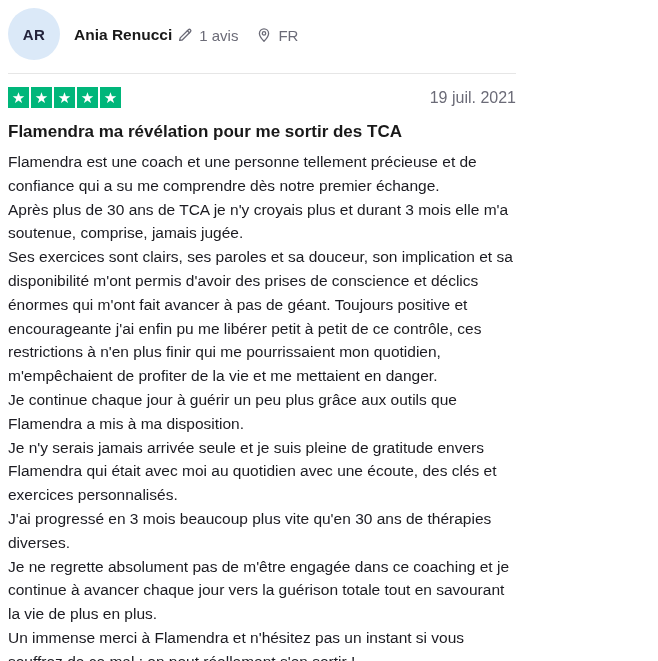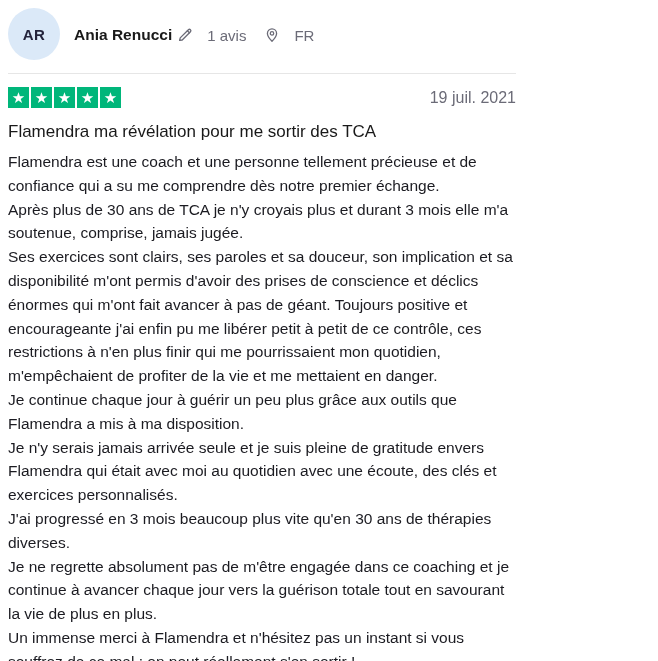--- a/index.html
+++ b/index.html
@@ -24,36 +24,36 @@
     background:var(--avatar-bg);
     display:flex;align-items:center;justify-content:center;
     flex:0 0 auto;cursor:pointer;
   }
   .avatar-initials{
     font-size:15px;font-weight:bold;color:#24243c;letter-spacing:.5px;
   }
   .consumer-meta{display:flex;flex-direction:row;gap:5px;padding-top:2px;}
   .consumer-name{font-size:15.5px;font-weight:bold;color:#191919;cursor:pointer;}
   .consumer-stats{display:flex;align-items:center;gap:18px;color:var(--text-gray);font-size:15px;}
-  .stat{display:flex;align-items:center;gap:14px;}
+  .stat{display:flex;align-items:center;gap:6px;}
   .stat svg{display:block;}
   
   .divider{border:none;border-top:1px solid var(--divider);margin:13px 0 0 0;}
   
   .review{padding-top:12px;}
   .review-header{display:flex;align-items:center;justify-content:space-between;margin-top:1px;}
   .stars{display:flex;gap:2px;}
   .star{
     width:21px;height:21px;background:var(--star-green);
     color:#fff;display:flex;align-items:center;justify-content:center;
     font-size:15px;line-height:1;
   }
   .date{font-size:16px;color:var(--text-gray);}
   .title{
-    margin-top:13px;font-size:17px;font-weight:normal;color:#191919;
+    margin-top:13px;font-size:17px;font-weight:bold;color:#191919;
     line-height:1.3;cursor:pointer;
   }
   .body{
     margin-top:7px;font-size:15.5px;line-height:23.8px;
     color:var(--text-dark);white-space:pre-line;max-width:644px;
   }
 </style>
 </head>
 <body>
 

